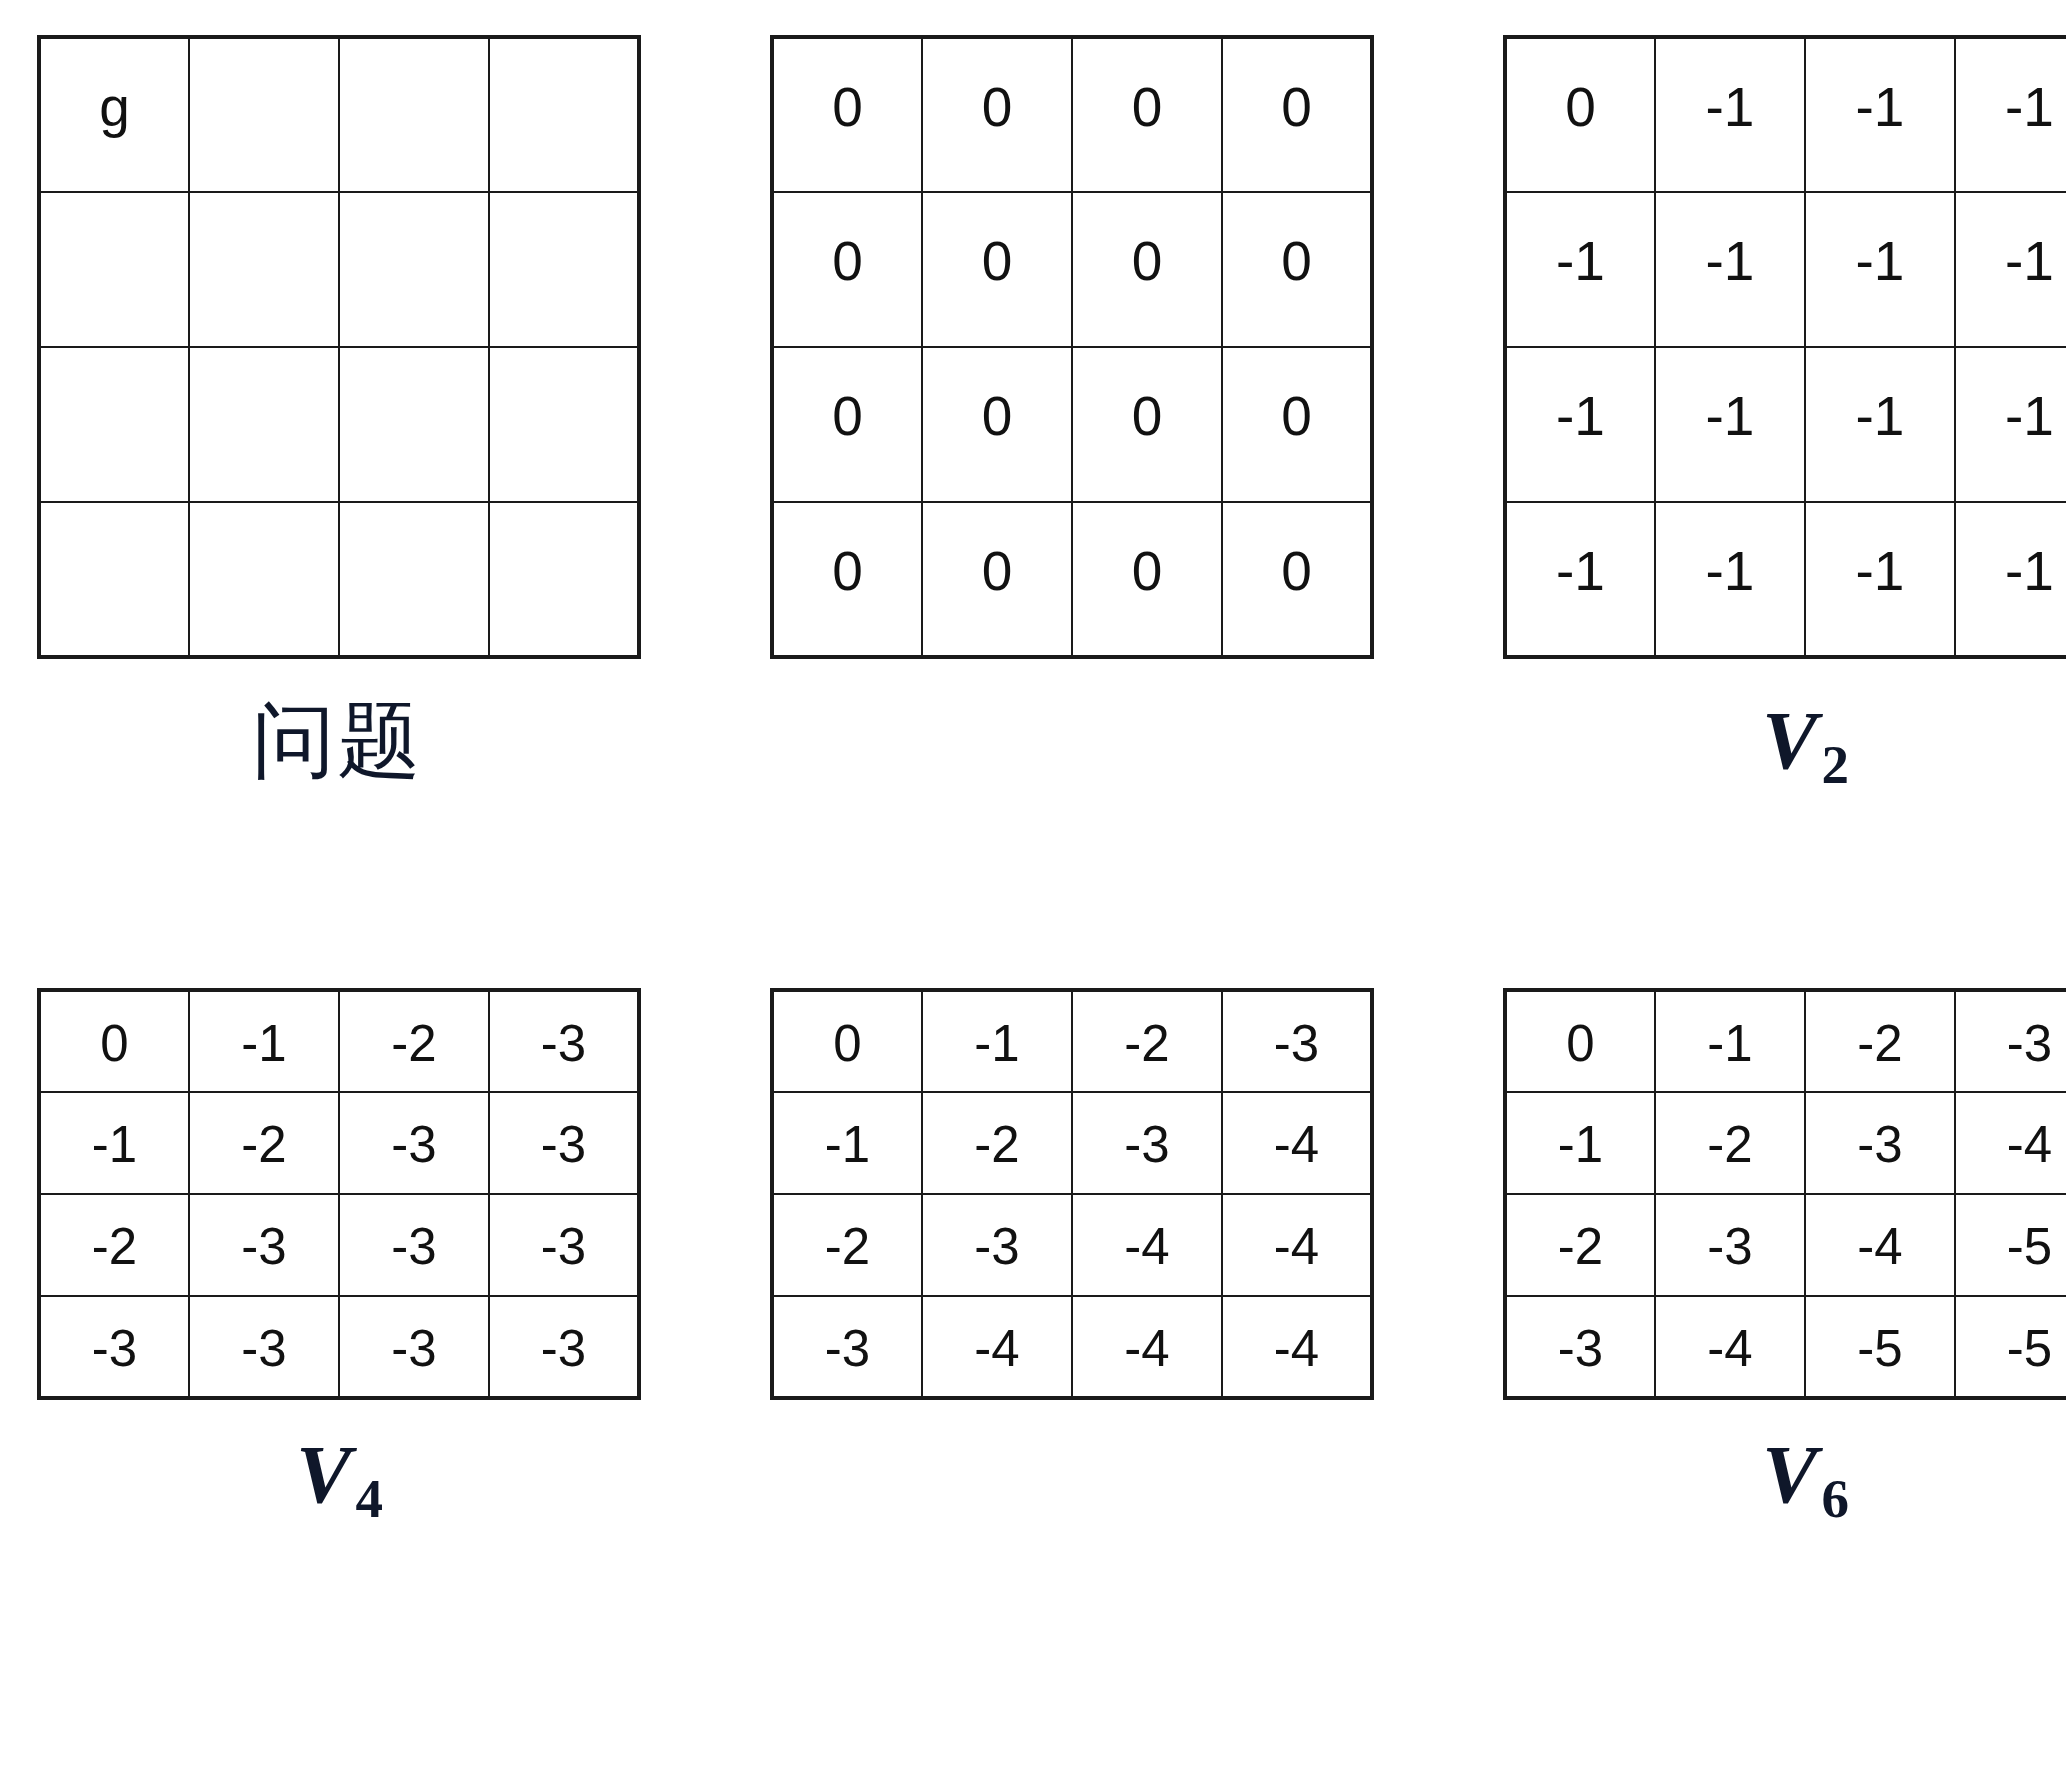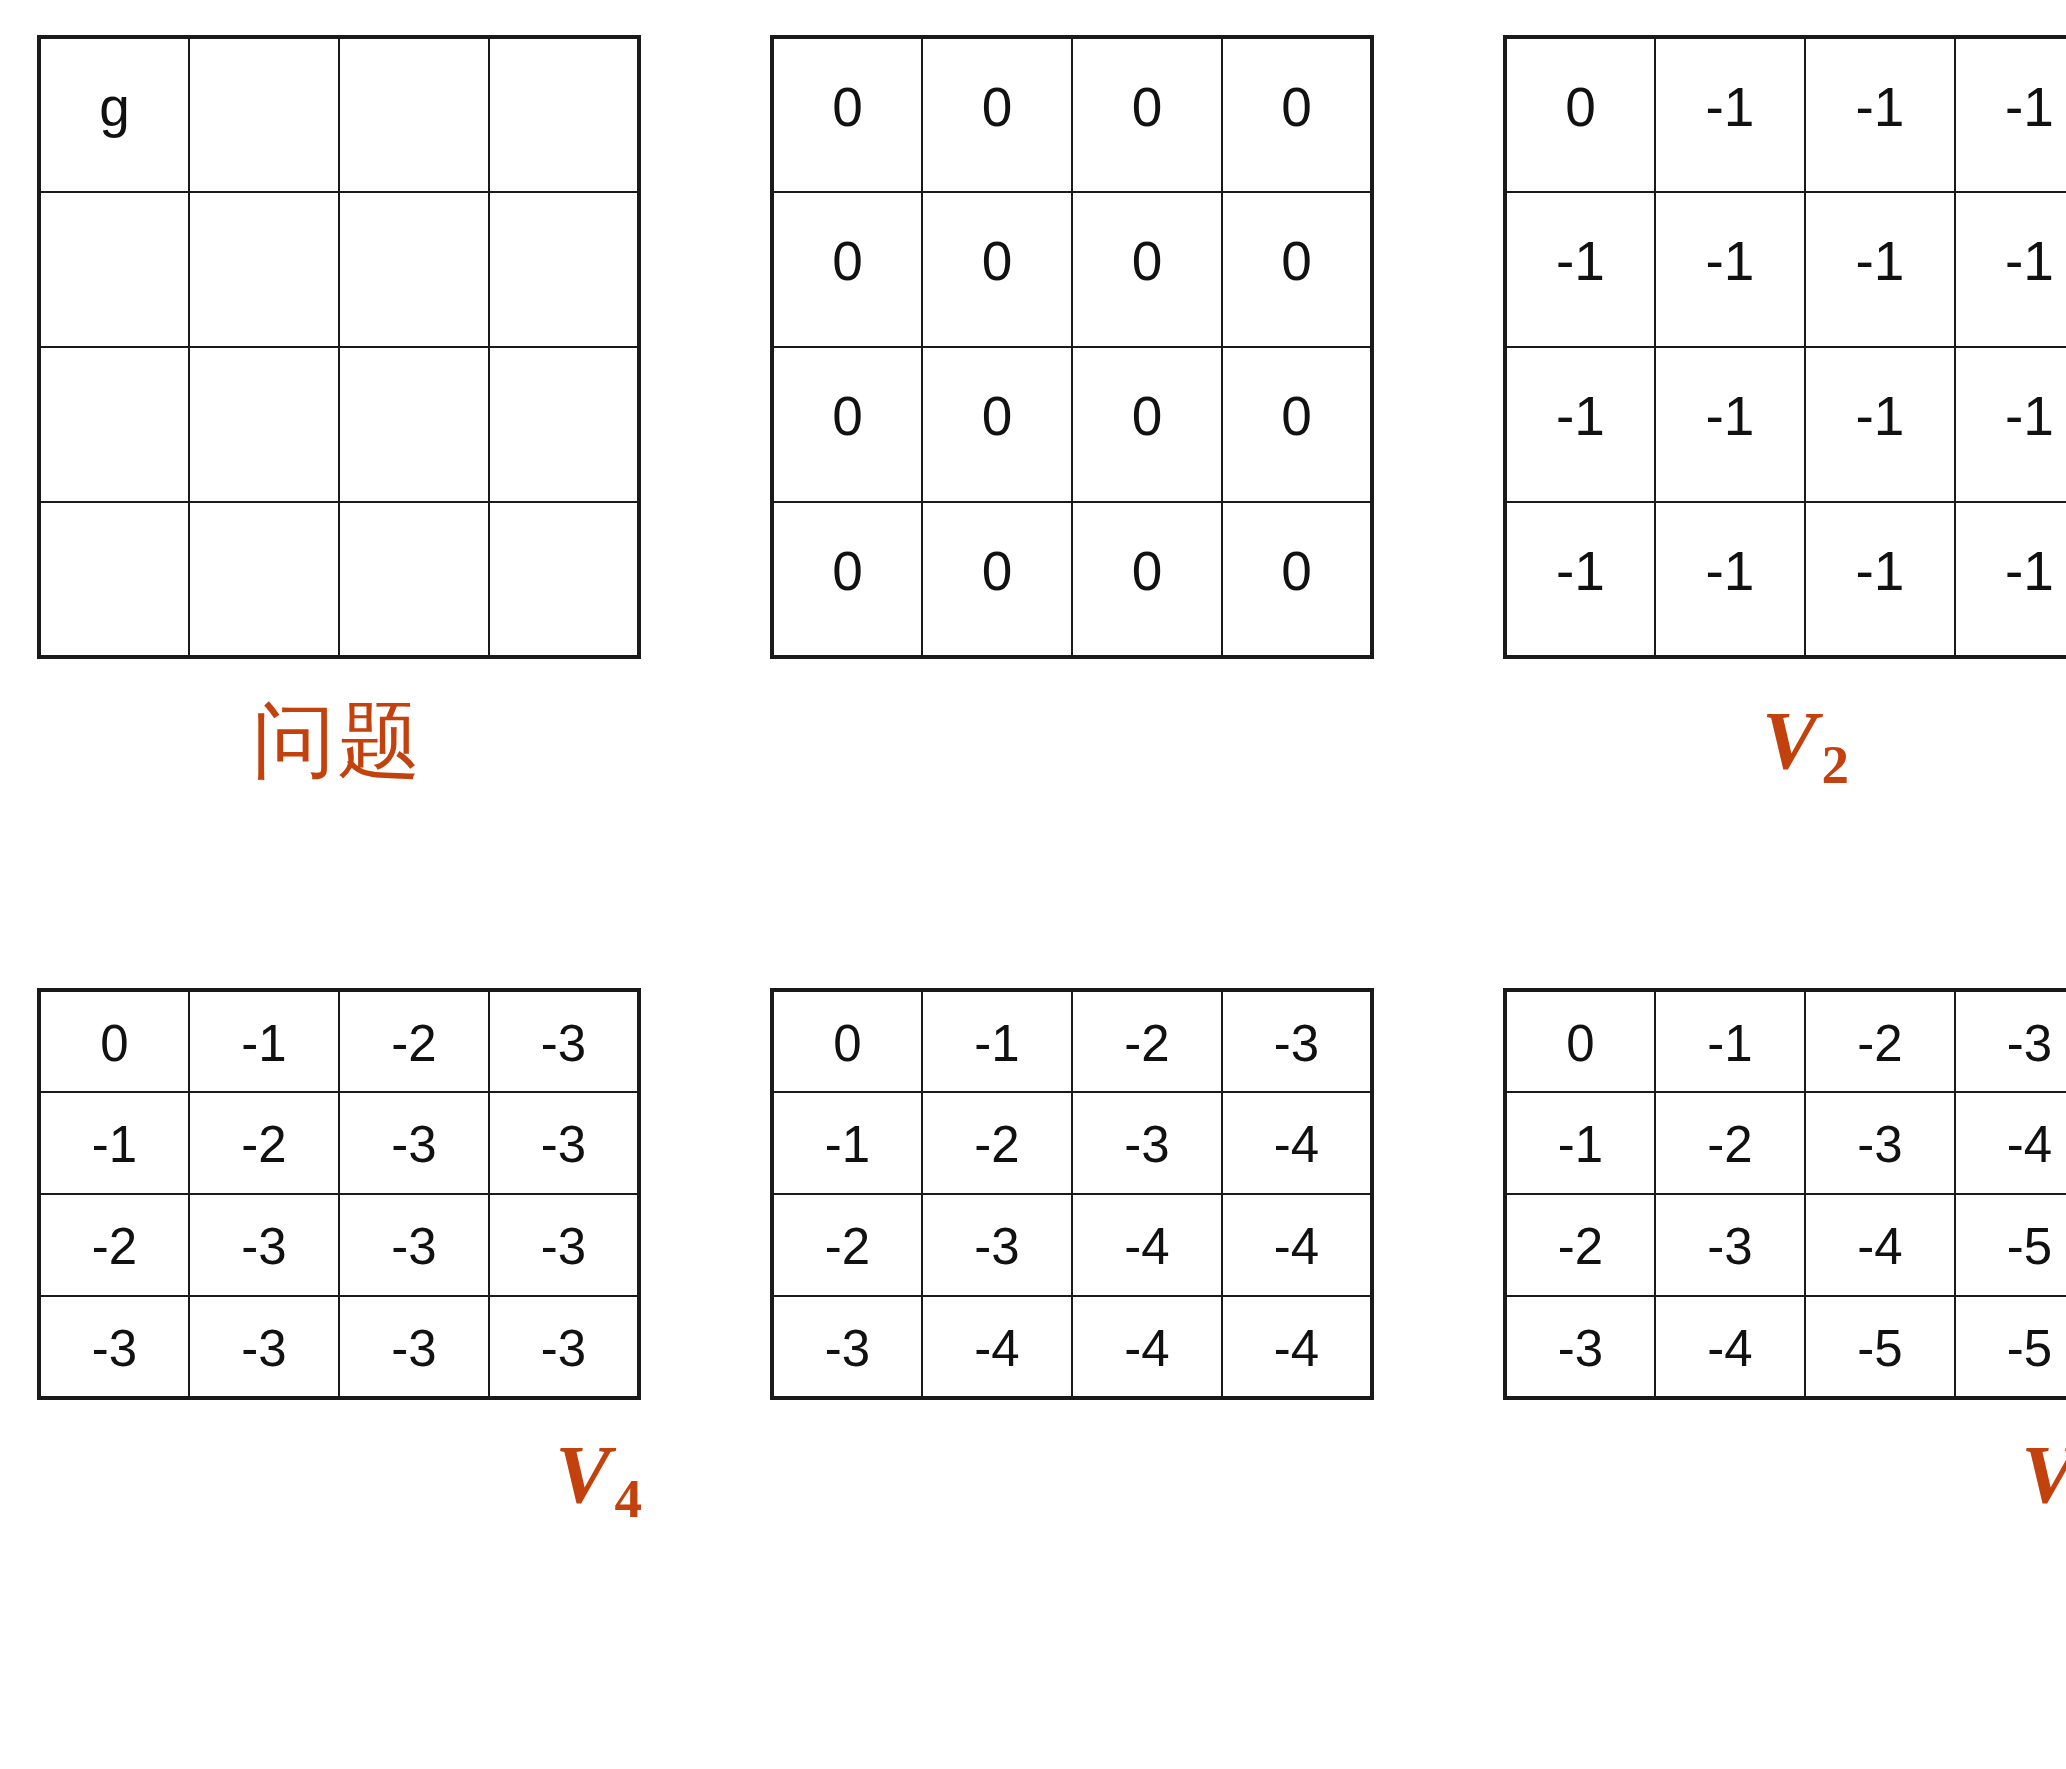--- a/index.html
+++ b/index.html
@@ -80,25 +80,25 @@
 
   td.shaded { background: #8c8c8c; }
 
   
   td.blank { color: transparent; }
 
   
   .caption {
     width: 601px;
     text-align: center;
-    color: #c2410c;
+    color: #0f172a;
     user-select: none;
   }
   #row-top .caption    { margin-top: 40px; }
-  #row-bottom .caption { margin-top: 33px; text-align: right; }
+  #row-bottom .caption { margin-top: 33px; }
 
   .caption .vsym {
     font-family: "Liberation Serif", serif;
     font-style: italic;
     font-weight: bold;
     font-size: 83px;
     line-height: 1;
   }
   .caption .vidx {
     font-family: "Liberation Serif", serif;

